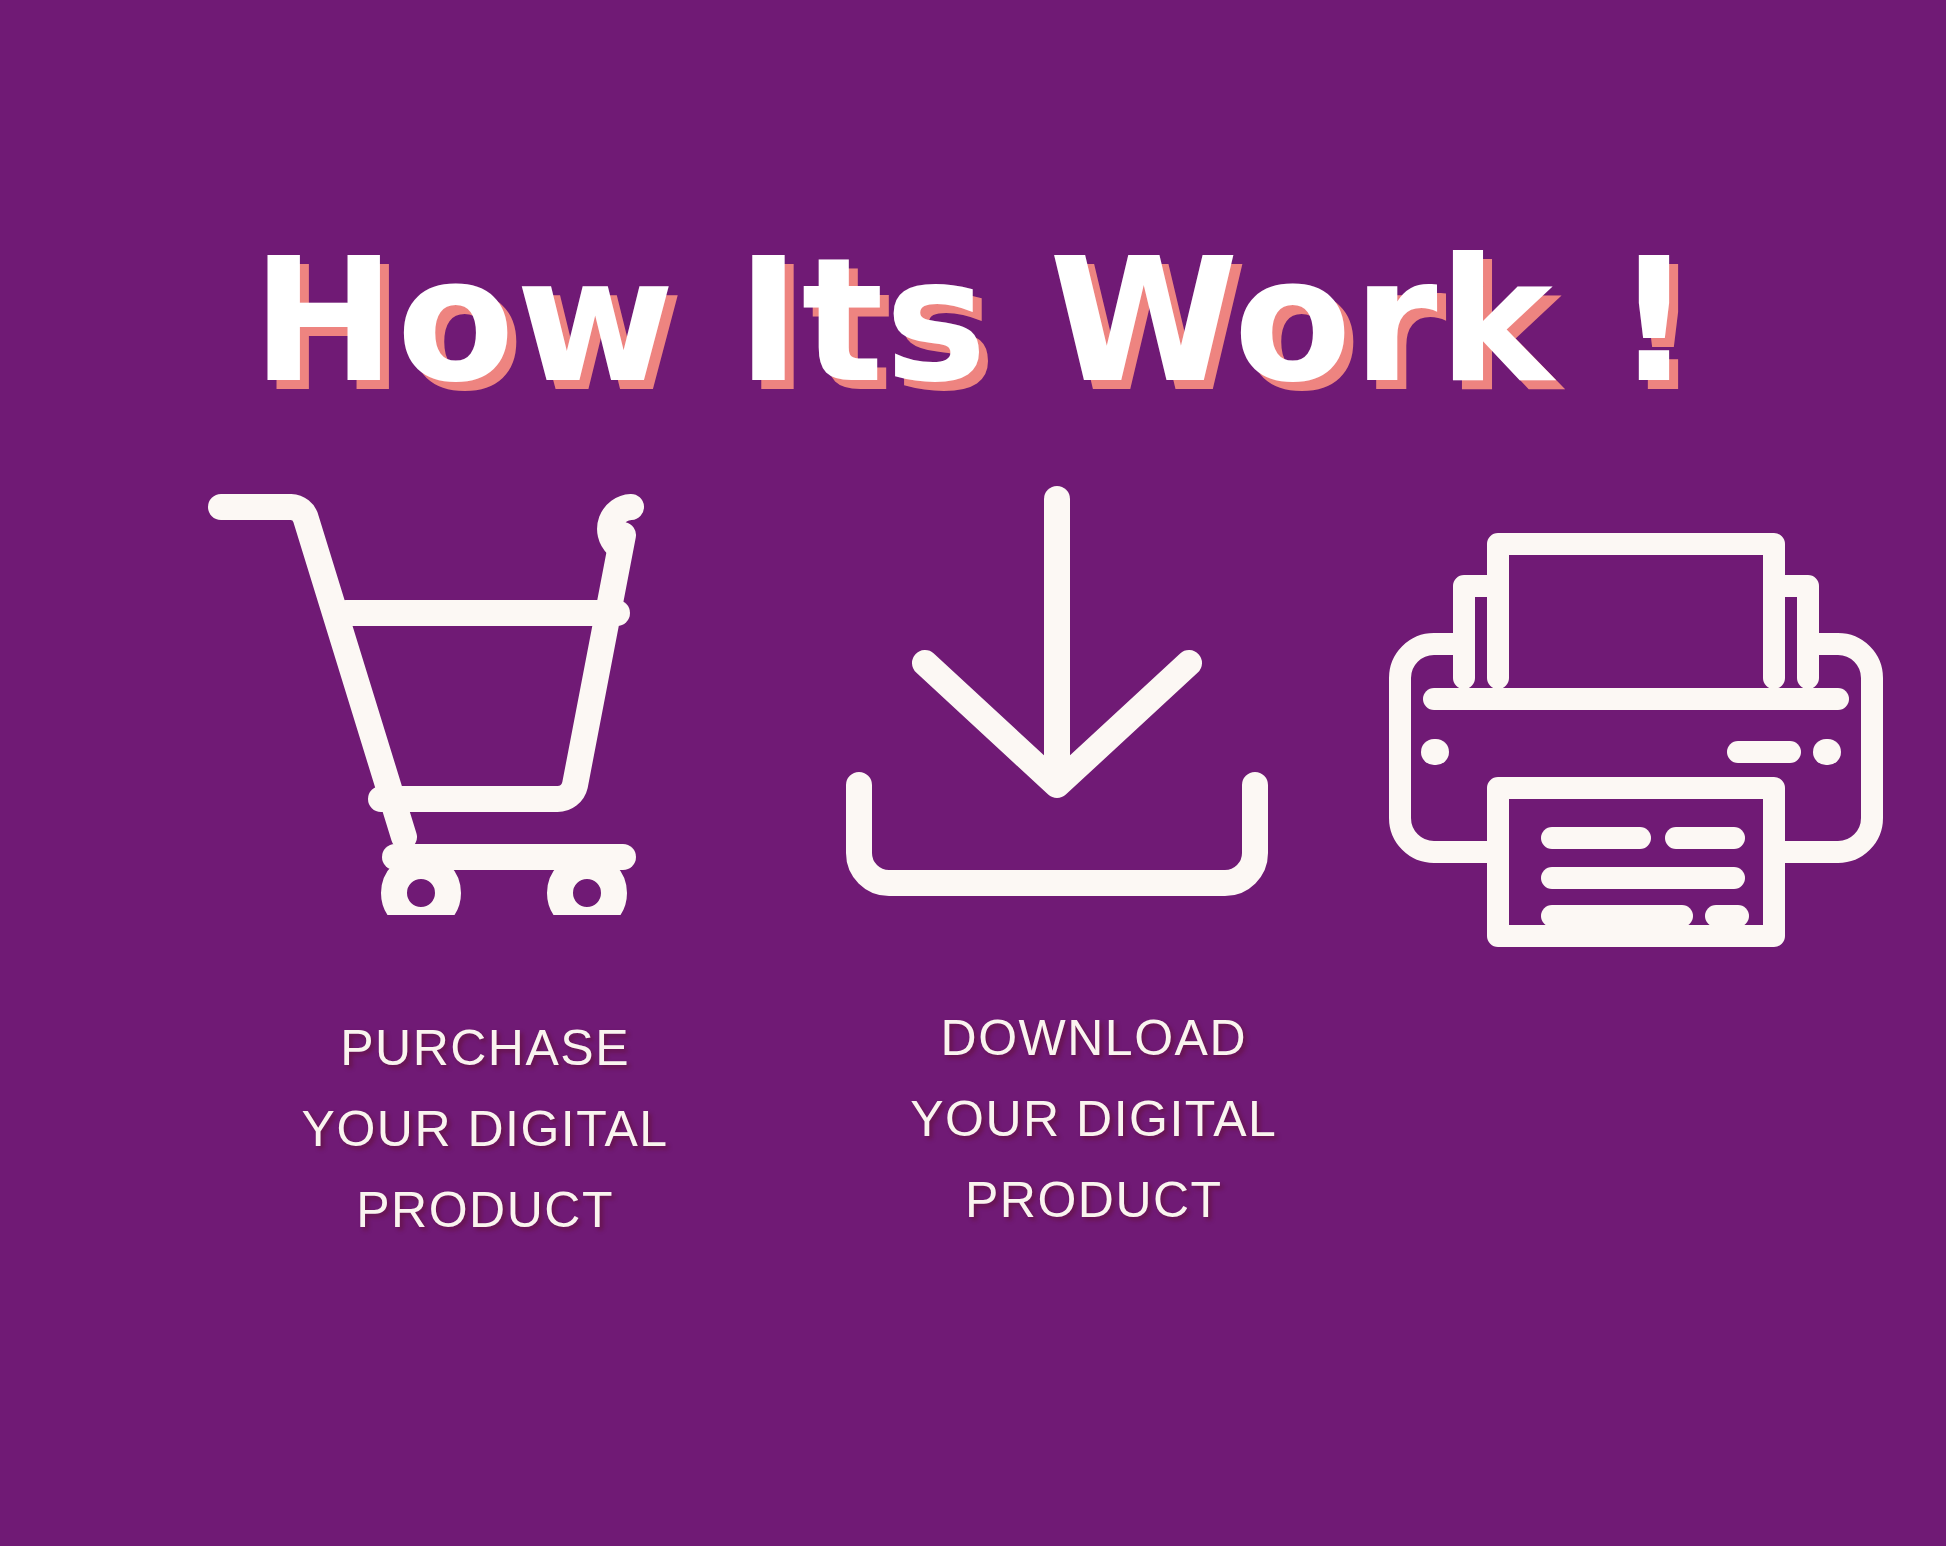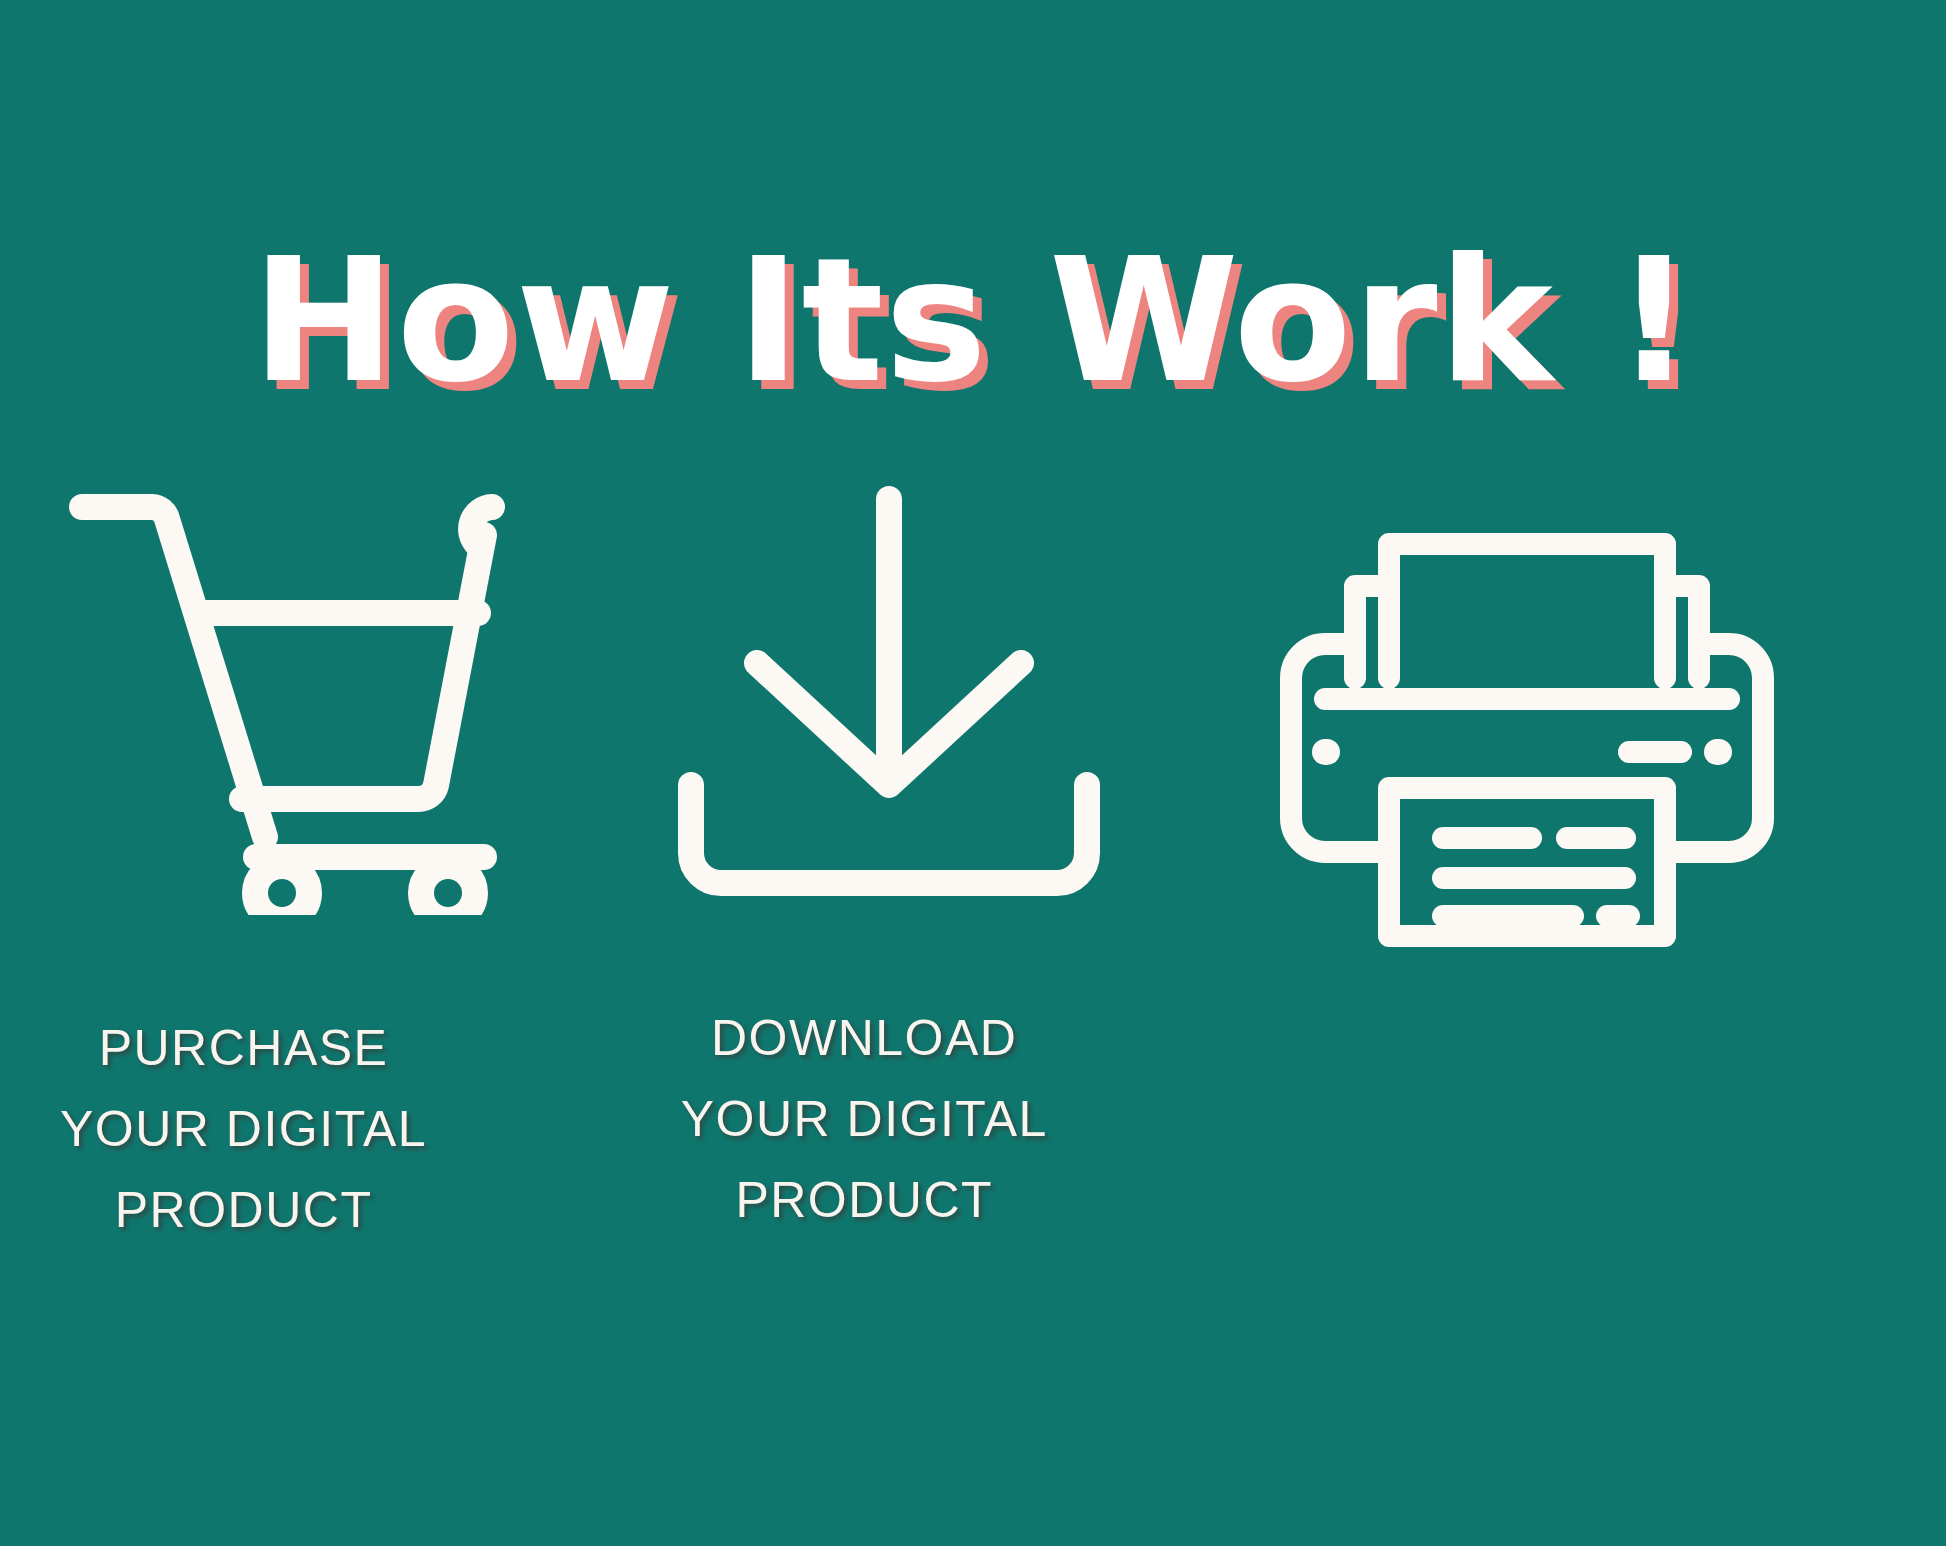--- a/index.html
+++ b/index.html
@@ -47,21 +47,21 @@
     flex-direction: row;
     align-items: flex-start;
     justify-content: space-between;
     padding: 0 60px;
     box-sizing: border-box;
   }
   .col {
     flex: 1 1 0;
     display: flex;
     flex-direction: column;
-    align-items: flex-start;
+    align-items: flex-end;
   }
   .icon-box {
     height: 460px;
     display: flex;
     align-items: center;
     justify-content: center;
   }
   .icon-box svg {
     display: block;
   }
@@ -82,21 +82,21 @@
   
   #col-purchase .caption { margin-top: 78px; }
   #col-download .caption { margin-top: 68px; }
   #col-print    .caption { margin-top: 120px; }
 
   #col-print .icon-box { margin-top: 38px; }
 </style>
 </head>
 <body style="background: rgb(214, 22, 21);">
 
-<div id="poster" style="background: #0f766e;">
+<div id="poster" style="background: #701a75;">
 
   <div id="title-wrap">
     <h1 id="title" style="color: rgb(255, 255, 255); text-shadow: rgb(238, 132, 128) 9px 9px 0px;">How Its Work !</h1>
   </div>
 
   <div id="columns">
 
     <div class="col" id="col-purchase">
       <div class="icon-box">
         <svg width="470" height="430" viewBox="0 0 470 430" fill="none" stroke="#FCF8F4" stroke-width="26" stroke-linecap="round" stroke-linejoin="round">

